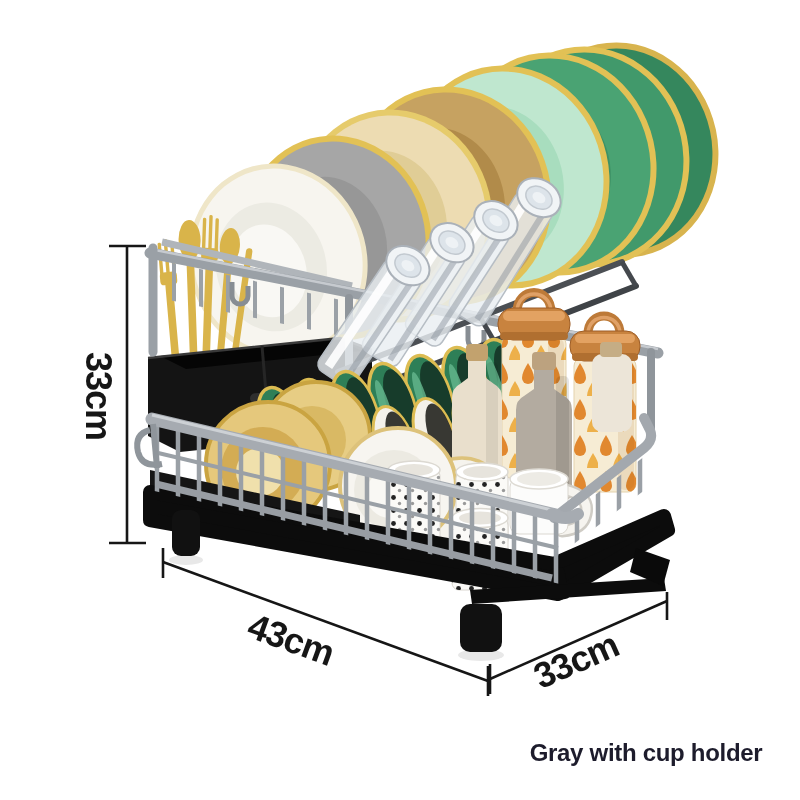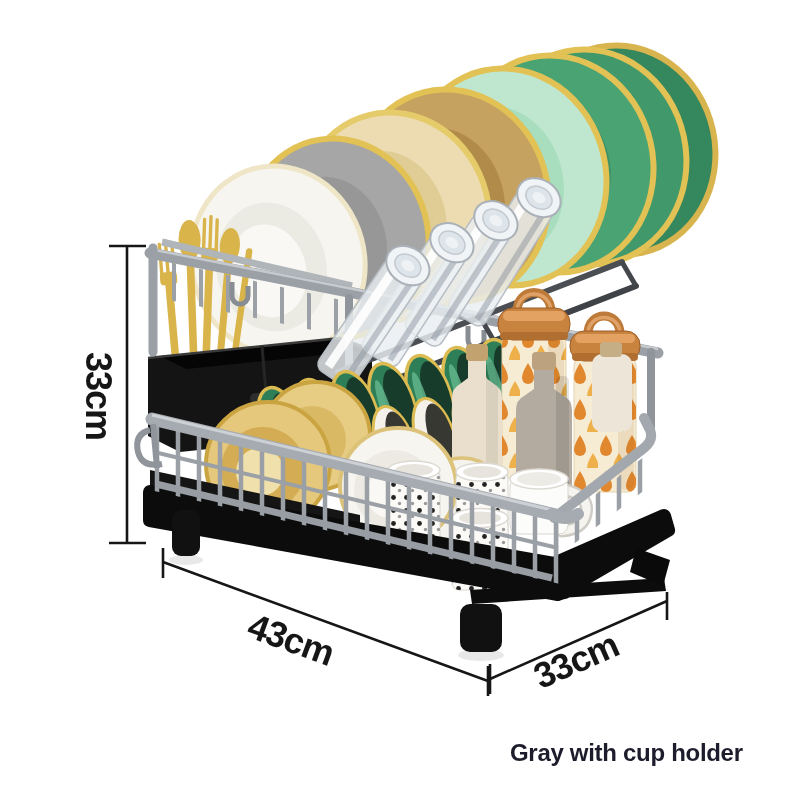--- a/index.html
+++ b/index.html
@@ -7,21 +7,21 @@
     position:relative;width:800px;height:800px;background:#ffffff;overflow:hidden;
     font-family:"Liberation Sans", sans-serif;
   }
   .stage svg{position:absolute;left:0;top:0;}
   .dim-text{
     font-family:"Liberation Sans", sans-serif;
     font-weight:bold;font-size:36px;fill:#161616;letter-spacing:-1px;
   }
   .variant-label{
     position:absolute;left:510px;top:739px;width:272px;
-    font-size:24px;font-weight:bold;color:#1d1c2c;
+    text-align:center;font-size:24px;font-weight:bold;color:#1d1c2c;
     letter-spacing:-0.3px;white-space:nowrap;
   }
 </style>
 </head>
 <body>
 
 <div class="stage">
 <svg width="800" height="800" viewBox="0 0 800 800">
   <defs>
     <pattern id="wiresPat" patternUnits="userSpaceOnUse" width="21" height="400">

